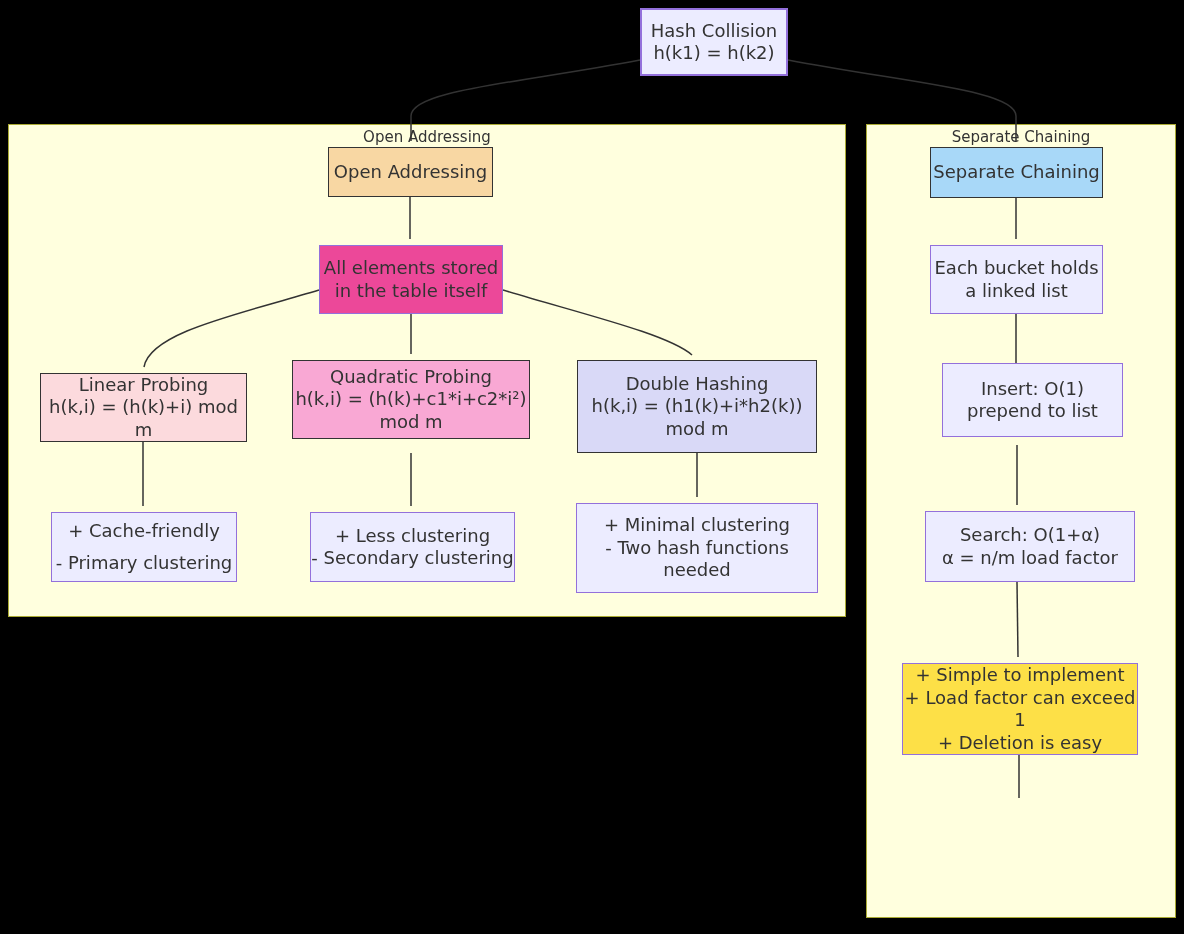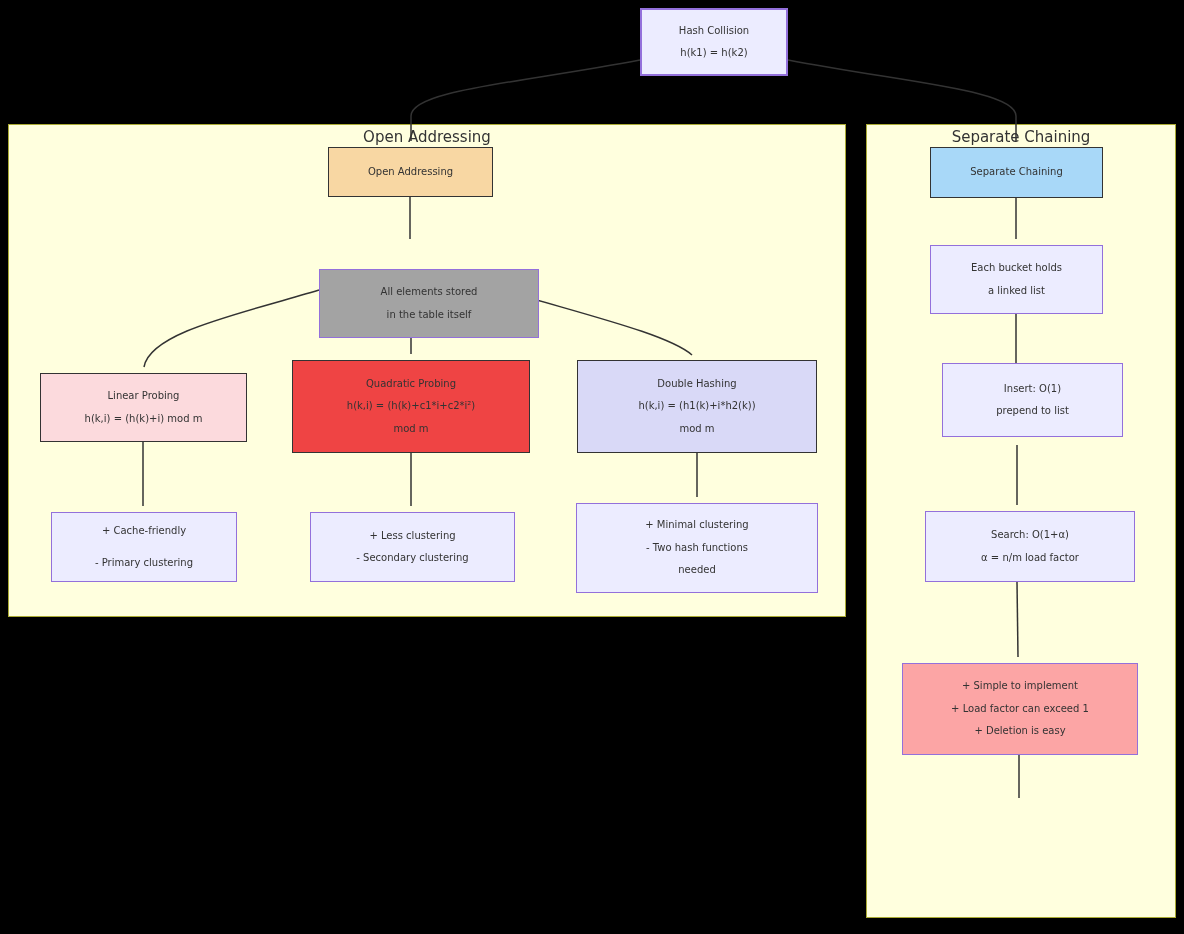--- a/index.html
+++ b/index.html
@@ -28,21 +28,21 @@
   #edges path { fill: none; stroke-width: 1.5px; }
 
   .node {
     position: absolute;
     border: 1px solid;
     display: flex;
     flex-direction: column;
     align-items: center;
     justify-content: center;
     text-align: center;
-    font-size: 10px;
+    font-size: 18px;
     color: #333;
     line-height: 22.5px;
     z-index: 4;
   }
   .node.root { border-width: 2px; }
 </style>
 </head>
 <body>
 
 <div id="canvas" style="background-color: rgb(0, 0, 0);">
@@ -79,31 +79,31 @@
 
   <div class="node root" style="left: 640px; top: 8px; width: 148px; height: 68px; background-color: rgb(236, 236, 255); border-color: rgb(147, 112, 219);">
     <span>Hash Collision</span>
     <span>h(k1) = h(k2)</span>
   </div>
 
   <div class="node" style="left: 328px; top: 147px; width: 165px; height: 50px; background-color: rgb(248, 215, 163); border-color: rgb(51, 51, 51);">
     <span>Open Addressing</span>
   </div>
 
-  <div class="node" style="left: 319px; top: 245px; width: 220px; height: 69px; background-color: #a3a3a3; border-color: rgb(147, 112, 219); margin-top: 24px;">
+  <div class="node" style="left: 319px; top: 245px; width: 184px; height: 69px; background-color: #ec4899; border-color: rgb(147, 112, 219);">
     <span>All elements stored</span>
     <span>in the table itself</span>
   </div>
 
   <div class="node" style="left: 40px; top: 373px; width: 207px; height: 69px; background-color: rgb(252, 218, 221); border-color: rgb(51, 51, 51); text-align: center;">
     <span>Linear Probing</span>
     <span>h(k,i) = (h(k)+i) mod m</span>
   </div>
 
-  <div class="node" style="left: 292px; top: 360px; width: 238px; height: 93px; background-color: #ef4444; border-color: rgb(51, 51, 51);">
+  <div class="node" style="left: 292px; top: 360px; width: 238px; height: 79px; background-color: #f9a8d4; border-color: rgb(51, 51, 51);">
     <span>Quadratic Probing</span>
     <span>h(k,i) = (h(k)+c1*i+c2*i²)</span>
     <span>mod m</span>
   </div>
 
   <div class="node" style="left: 577px; top: 360px; width: 240px; height: 93px; background-color: rgb(217, 217, 247); border-color: rgb(51, 51, 51);">
     <span>Double Hashing</span>
     <span>h(k,i) = (h1(k)+i*h2(k))</span>
     <span>mod m</span>
   </div>
@@ -136,20 +136,20 @@
   <div class="node" style="left: 942px; top: 363px; width: 181px; height: 74px; background-color: rgb(236, 236, 255); border-color: rgb(147, 112, 219);">
     <span>Insert: O(1)</span>
     <span>prepend to list</span>
   </div>
 
   <div class="node" style="left: 925px; top: 511px; width: 210px; height: 71px; background-color: rgb(236, 236, 255); border-color: rgb(147, 112, 219);">
     <span>Search: O(1+α)</span>
     <span>α = n/m load factor</span>
   </div>
 
-  <div class="node" style="left: 902px; top: 663px; width: 236px; height: 92px; background-color: #fca5a5; border-color: rgb(147, 112, 219);">
+  <div class="node" style="left: 902px; top: 663px; width: 236px; height: 92px; background-color: #fde047; border-color: rgb(147, 112, 219);">
     <span>+ Simple to implement</span>
     <span>+ Load factor can exceed 1</span>
     <span>+ Deletion is easy</span>
   </div>
 
 
 </div>
 
 </body></html>

